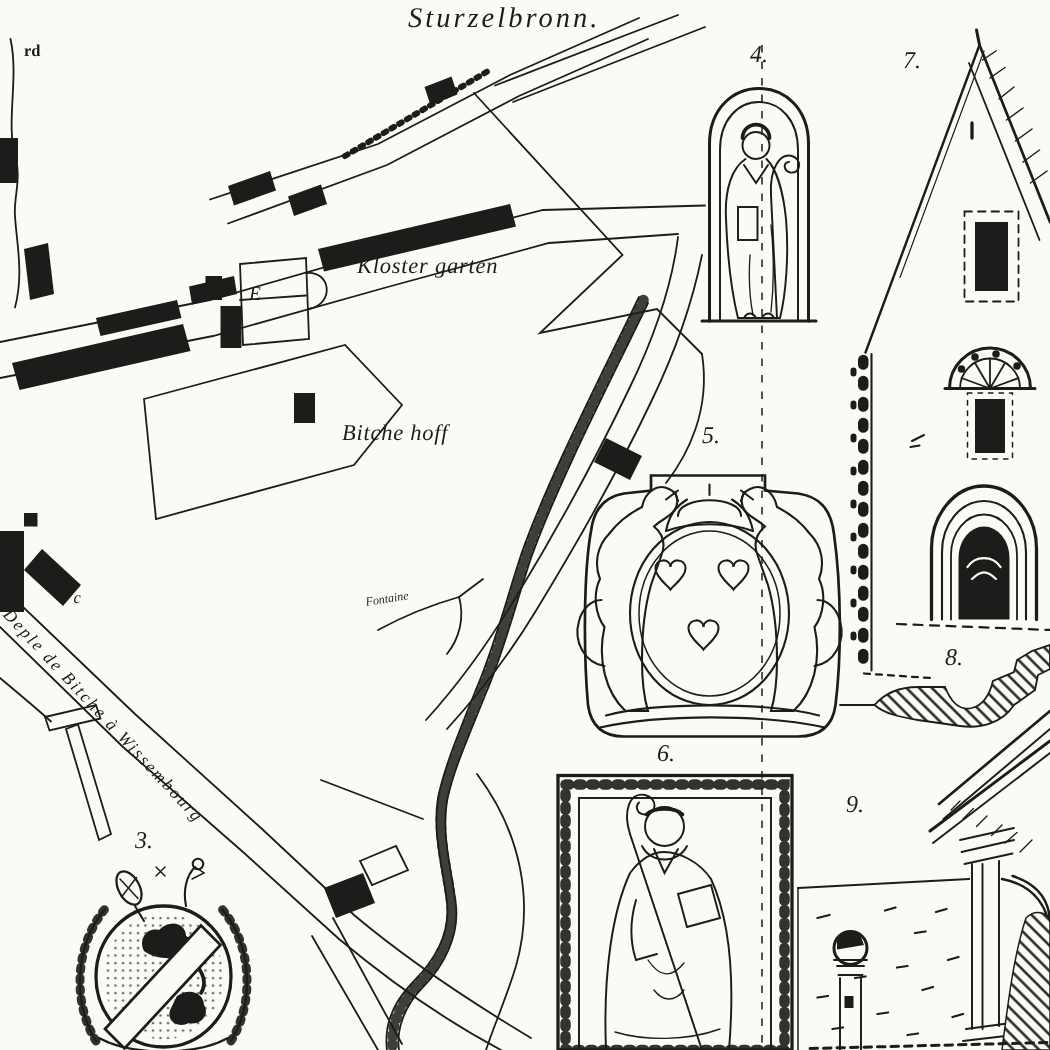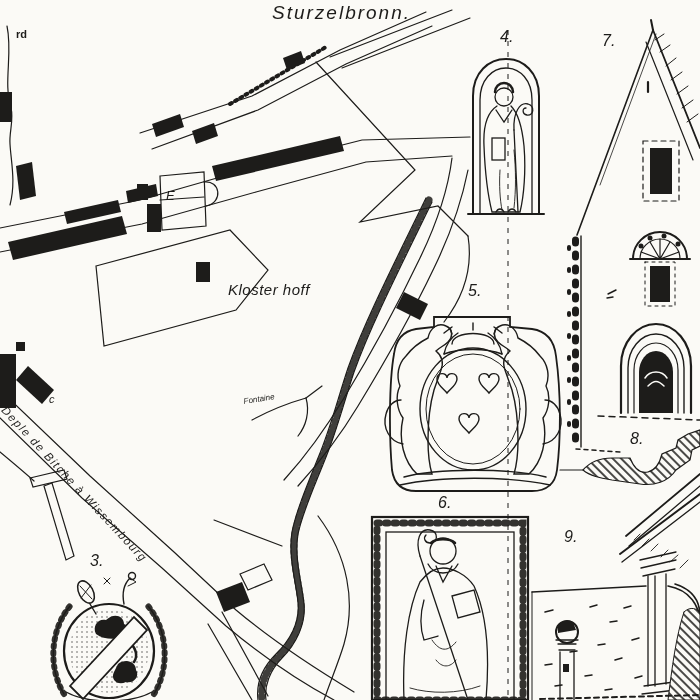--- a/index.html
+++ b/index.html
@@ -1,17 +1,17 @@
 <!DOCTYPE html>
 <html><head>
 <meta charset="utf-8">
 <style>
   html,body{margin:0;padding:0;}
   #plate{position:relative;width:700px;height:700px;background:#fbfaf6;overflow:hidden;
-         font-family:Liberation Sans, sans-serif;color:#1d1c1a;}
+         font-family:Liberation Serif, serif;color:#1d1c1a;}
   #plate svg{position:absolute;left:0;top:0;}
   .lbl{position:absolute;white-space:nowrap;font-style:italic;color:#1d1c1a;}
   .title{font-size:19px;letter-spacing:2px;}
   .maplbl{font-size:15px;letter-spacing:.5px;}
   .fignum{font-size:16px;}
   .tiny{font-size:8px;}
   .small{font-size:11px;}
   .frag{font-size:11px;font-style:normal;font-weight:bold;}
   .rot-road{transform:rotate(47deg);transform-origin:left top;font-size:11.5px;letter-spacing:1.5px;}
   .rot-font{transform:rotate(-9deg);transform-origin:left top;}
@@ -263,21 +263,22 @@
       <path d="M124,604 C122,594 124,584 130,578"></path>
       <circle cx="132" cy="576" r="3.5"></circle>
       <path d="M128,586 L136,582 L130,578" stroke-width="1"></path>
       <path d="M104,584 L110,578 M104,578 L110,584" stroke-width="1"></path>
     </g>
   </g>
 </svg>
 
   <span class="lbl title" style="left:272px;top:2px;">Sturzelbronn.</span>
   <span class="lbl frag" style="left:16px;top:28px;">rd</span>
-  <span class="lbl maplbl" style="left:228px;top:281px;">Kloster hoff</span>
+  <span class="lbl maplbl" style="left:238px;top:170px;">Kloster garten</span>
+  <span class="lbl maplbl" style="left:228px;top:281px;">Bitche hoff</span>
   <span class="lbl small" style="left:166px;top:188px;font-size:13px;">E</span>
   <span class="lbl small" style="left:49px;top:393px;">c</span>
   <span class="lbl tiny rot-font" style="left:243px;top:397px;">Fontaine</span>
   <span class="lbl rot-road" style="left:8px;top:404px;">Deple de Bitche à Wissembourg</span>
 
   <span class="lbl fignum" style="left:90px;top:552px;">3.</span>
   <span class="lbl fignum" style="left:500px;top:28px;">4.</span>
   <span class="lbl fignum" style="left:468px;top:282px;">5.</span>
   <span class="lbl fignum" style="left:438px;top:494px;">6.</span>
   <span class="lbl fignum" style="left:602px;top:32px;">7.</span>

